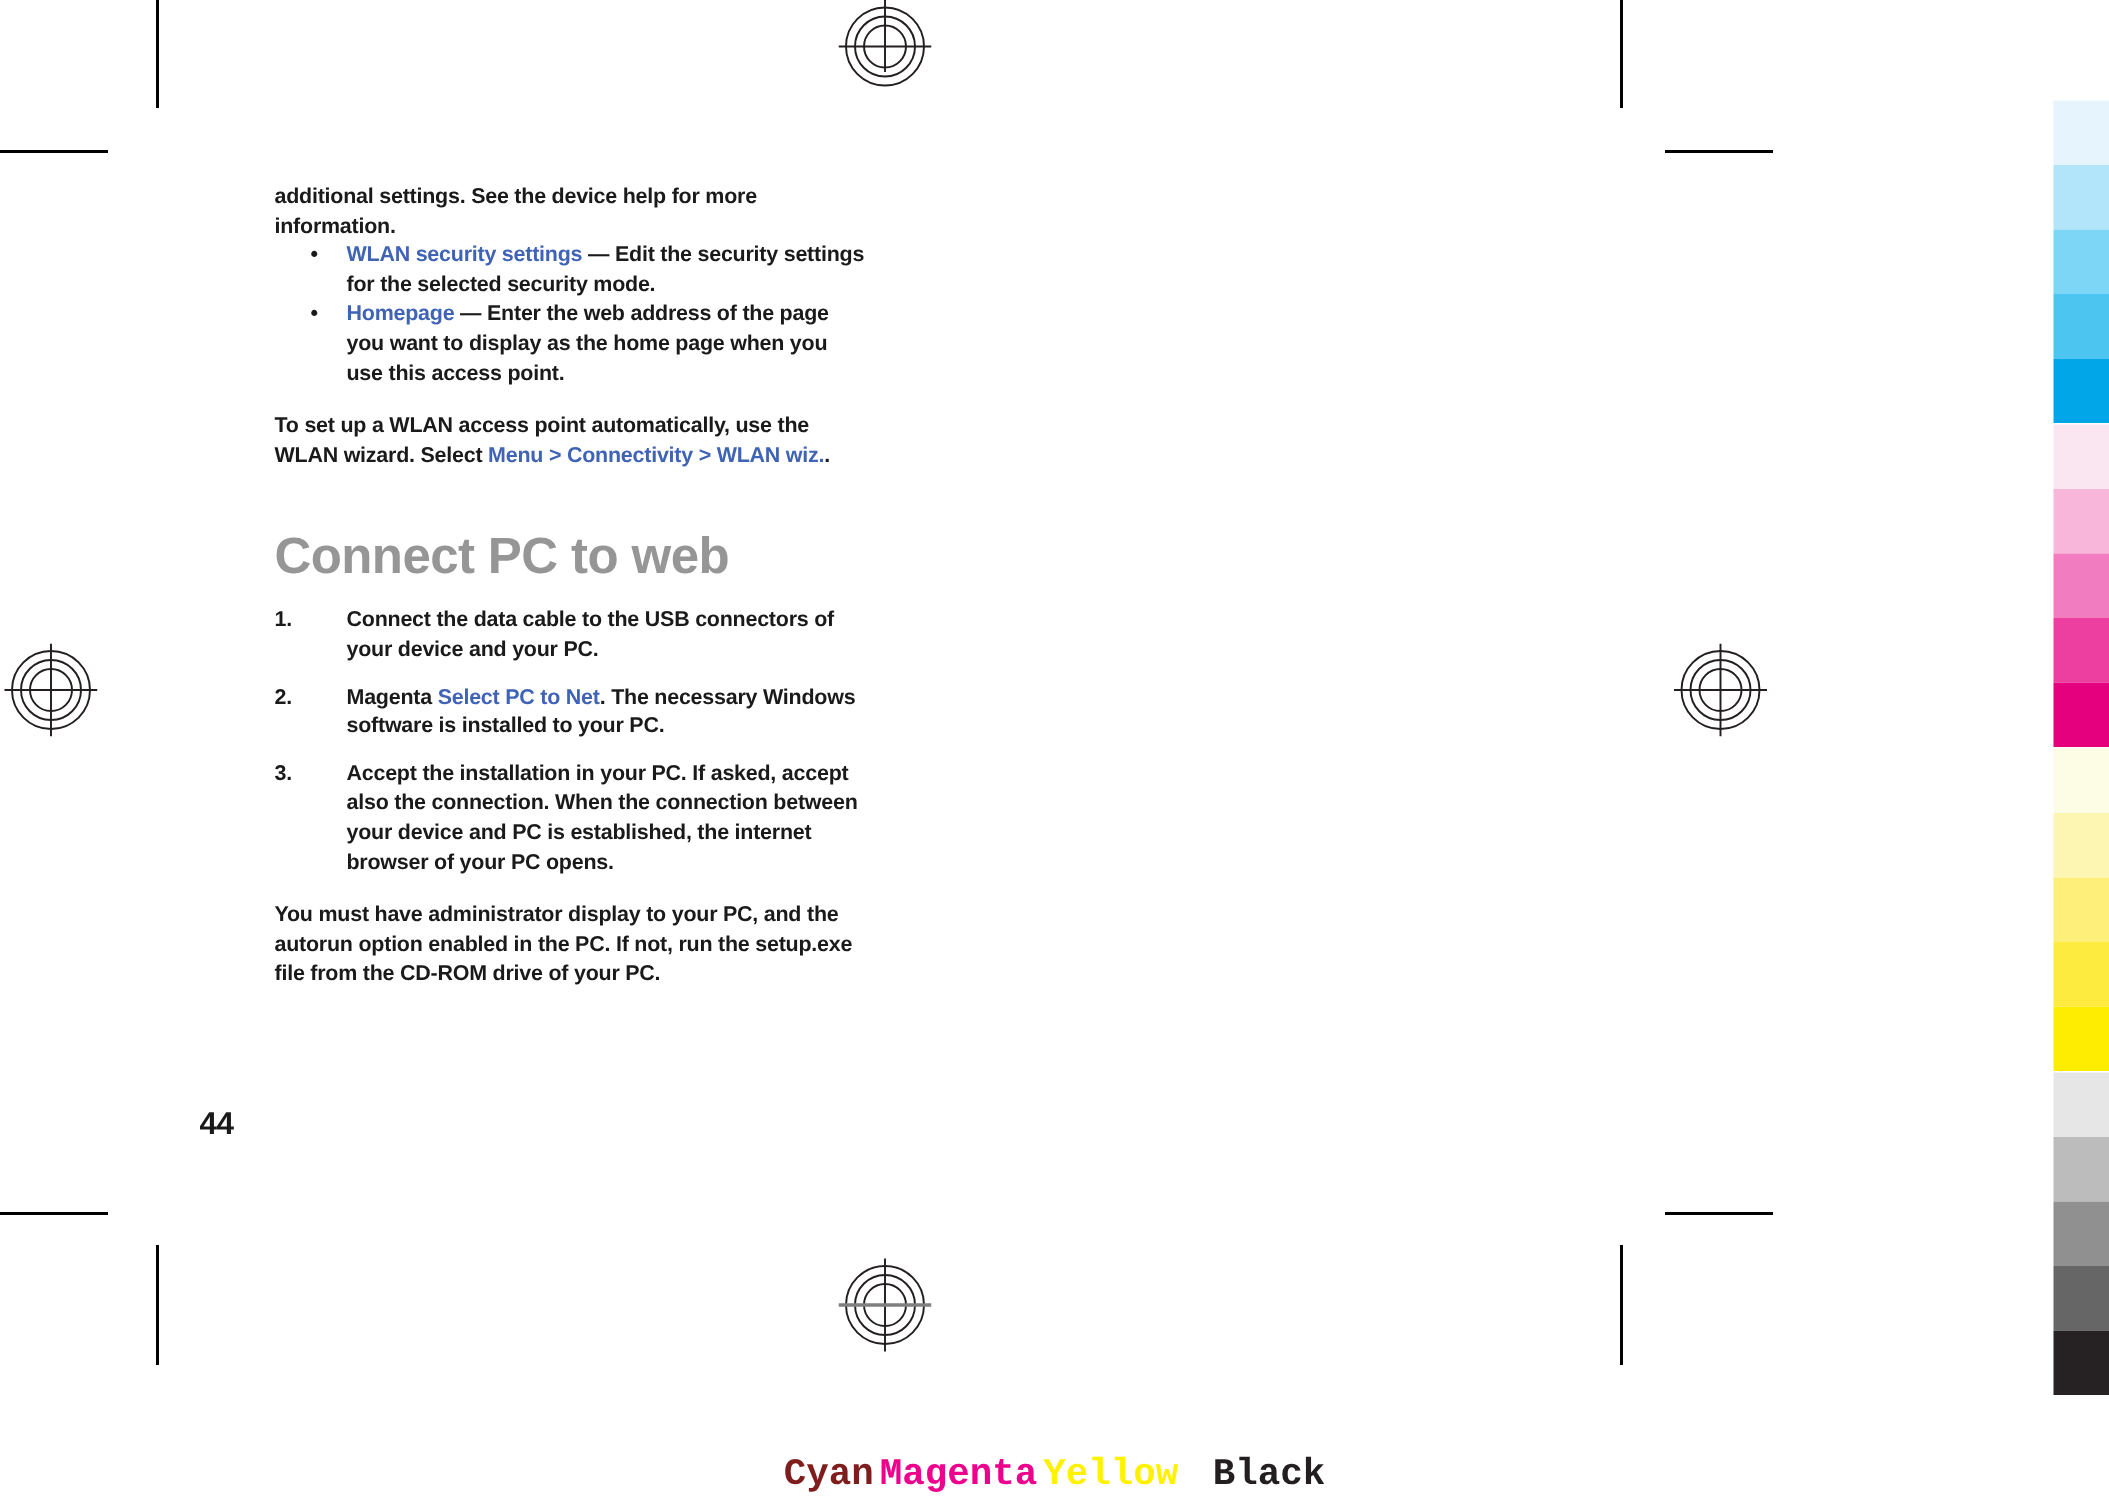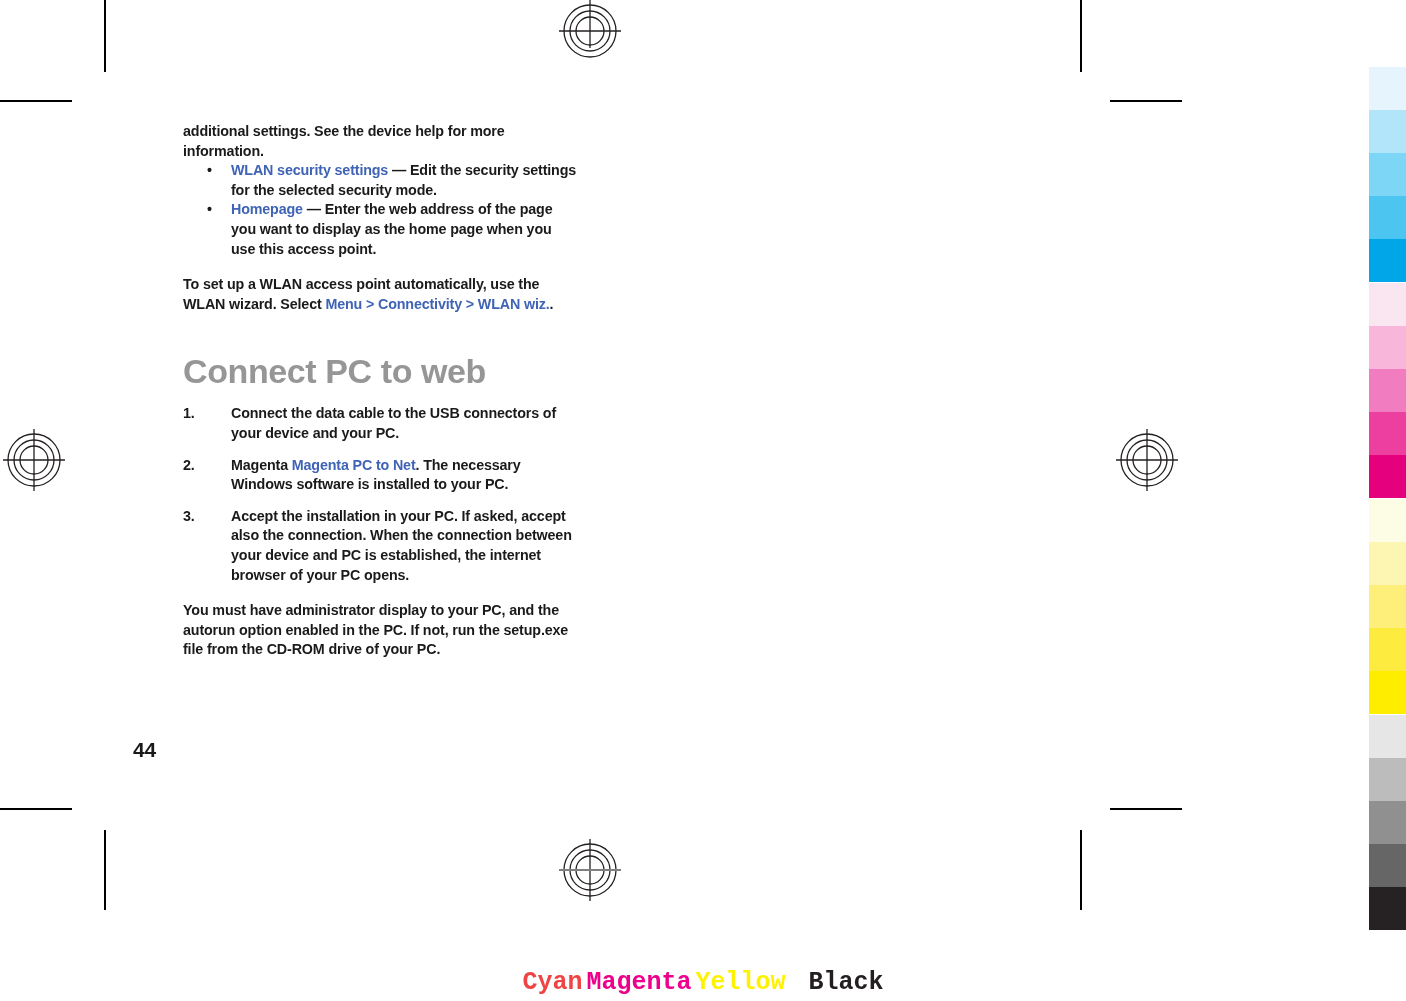--- a/index.html
+++ b/index.html
@@ -195,21 +195,21 @@
     <p class="para gap"><span>To set up a WLAN access point automatically, use the WLAN wizard. Select </span><span class="lnk" style="color: rgb(63, 99, 181);">Menu</span><span class="lnk" style="color: rgb(63, 99, 181);"> &gt; </span><span class="lnk" style="color: rgb(63, 99, 181);">Connectivity</span><span class="lnk" style="color: rgb(63, 99, 181);"> &gt; </span><span class="lnk" style="color: rgb(63, 99, 181);">WLAN wiz.</span><span>.</span></p>
 
     <h1 class="heading" style="color: rgb(150, 150, 150);">Connect PC to web</h1>
 
 
     <ol class="steps">
       <li>
         <span class="num">1.</span><span>Connect the data cable to the USB connectors of your device and your PC.</span><span class="lnk" style="color: rgb(63, 99, 181);"></span><span></span>
       </li>
       <li>
-        <span class="num">2.</span><span>Magenta </span><span class="lnk" style="color: rgb(63, 99, 181);">Magenta PC to Net</span><span>. The necessary Windows software is installed to your PC.</span>
+        <span class="num">2.</span><span>Magenta </span><span class="lnk" style="color: rgb(63, 99, 181);">Select PC to Net</span><span>. The necessary Windows software is installed to your PC.</span>
       </li>
       <li>
         <span class="num">3.</span><span>Accept the installation in your PC. If asked, accept also the connection. When the connection between your device and PC is established, the internet browser of your PC opens.</span><span class="lnk" style="color: rgb(63, 99, 181);"></span><span></span>
       </li>
     </ol>
 
     <p class="para gap">You must have administrator display to your PC, and the autorun option enabled in the PC. If not, run the setup.exe file from the CD-ROM drive of your PC.</p>
   </div>
 
   <div id="folio">44</div>
@@ -237,16 +237,16 @@
     </div>
   <div class="colstack" id="stack-black" style="top: 715px;">
       <div class="sw" style="background: rgb(230, 230, 230);"></div>
       <div class="sw" style="background: rgb(188, 188, 188);"></div>
       <div class="sw" style="background: rgb(144, 144, 144);"></div>
       <div class="sw" style="background: rgb(102, 102, 102);"></div>
       <div class="sw" style="background: rgb(38, 34, 36);"></div>
     </div>
 
   <div id="colorlabels">
-    <span style="color: #ef4444; text-align: center;">Cyan</span><span style="color: rgb(236, 0, 140);">Magenta</span><span style="color: rgb(255, 242, 0);">Yellow</span><span style="color: rgb(35, 31, 32); margin-left: 19px;">Black</span>
+    <span style="color: #7f1d1d; text-align: center;">Cyan</span><span style="color: rgb(236, 0, 140);">Magenta</span><span style="color: rgb(255, 242, 0);">Yellow</span><span style="color: rgb(35, 31, 32); margin-left: 19px;">Black</span>
   </div>
 
 </div>
 
 </body></html>

